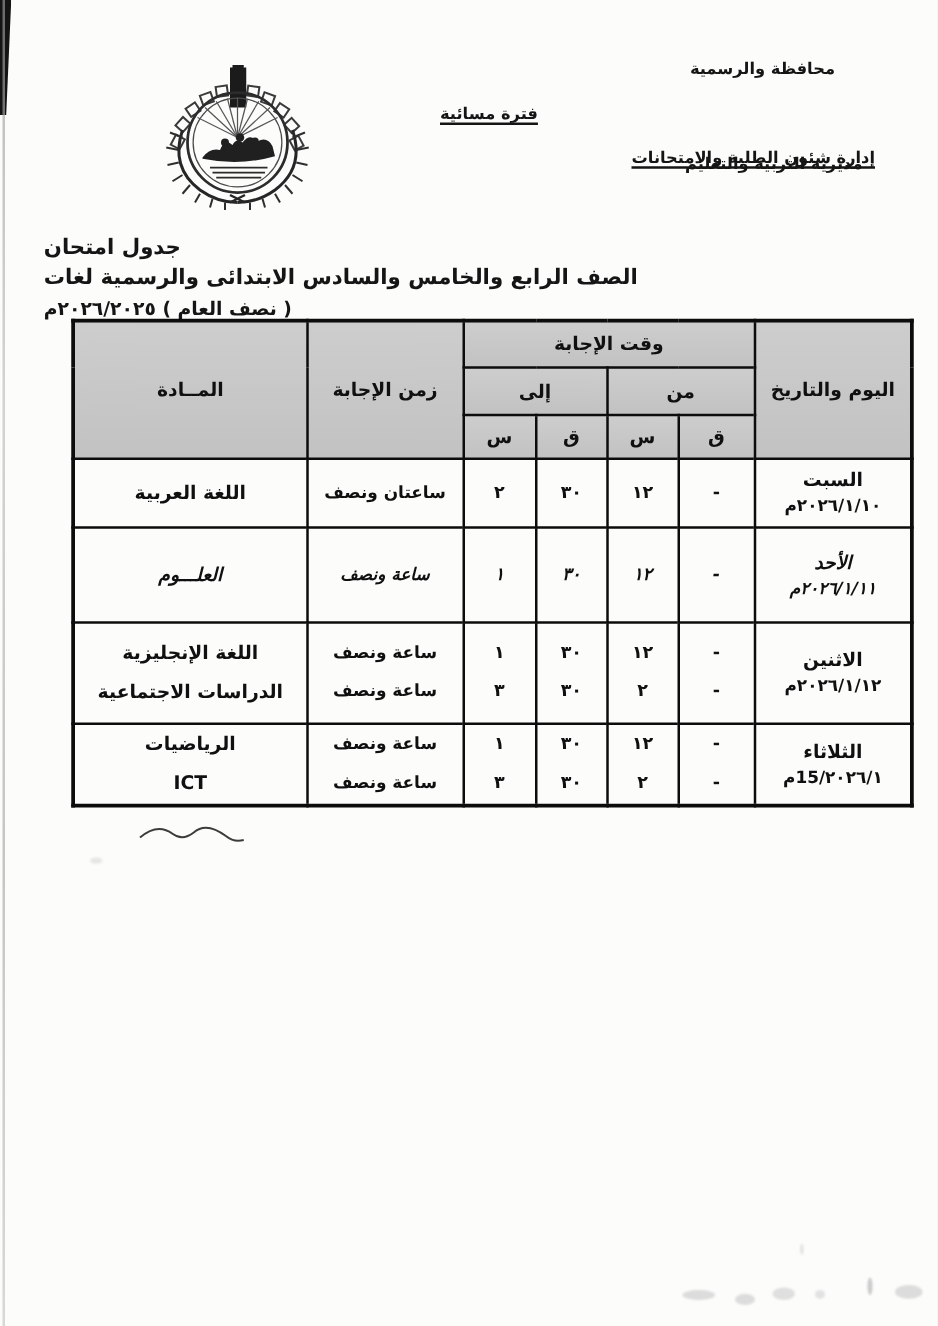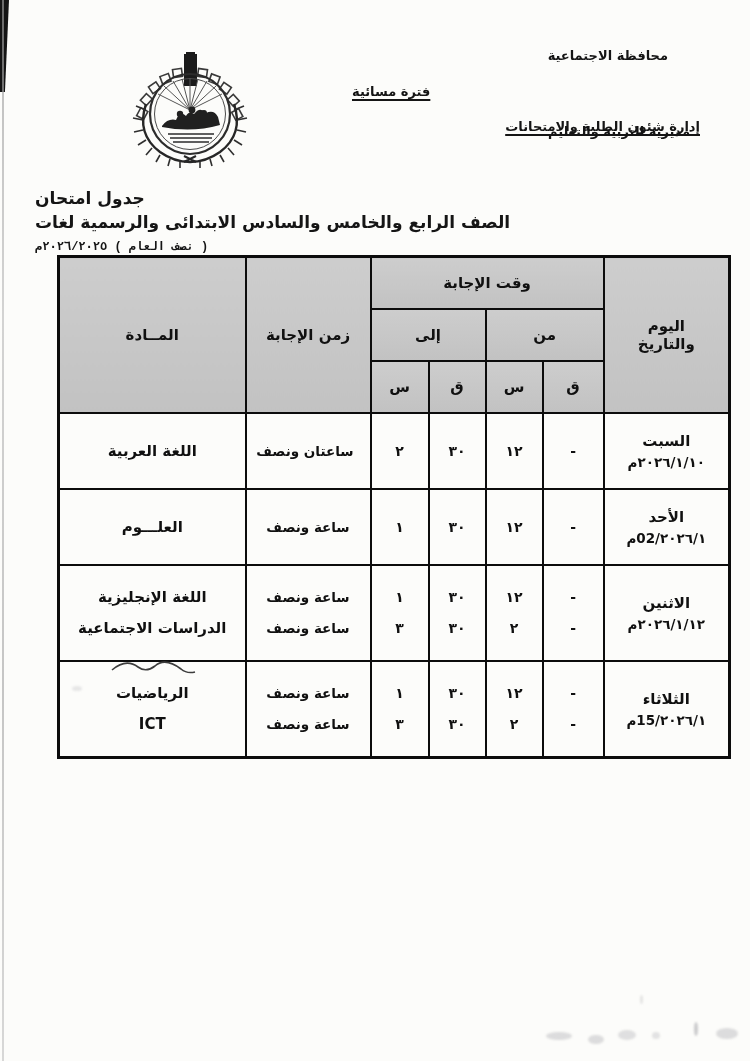--- a/index.html
+++ b/index.html
@@ -30,40 +30,40 @@
   .hdr-line{position:absolute;font-size:13px;white-space:nowrap;direction:rtl;}
   .hdr1{top:48px;right:82px;}
   .hdr2{top:84px;right:60px;margin-top:40px;}
   .hdr3{top:119px;right:50px;}
   .underline{text-decoration:underline;text-underline-offset:3px;text-decoration-thickness:1.5px;}
   .period{position:absolute;top:84px;left:352px;width:96px;text-align:left;font-size:13px;direction:rtl;}
   
   .title-block{position:absolute;left:35px;top:186px;width:715px;text-align:left;direction:rtl;}
   .t1{font-size:17px;line-height:24px;}
   .t2{font-size:17px;line-height:25px;}
-  .t3{font-size:12px;line-height:24px;font-family:Liberation Mono, monospace;}
+  .t3{font-size:15px;line-height:24px;}
   
   table.exam-table{
     position:absolute;left:57px;top:255px;width:671px;
     border-collapse:collapse;table-layout:fixed;direction:rtl;
     font-weight:700;color:#101010;
   }
   table.exam-table th,table.exam-table td{
-    border:2px solid #0c0c0c;text-align:center;vertical-align:middle;padding:16px;
+    border:2px solid #0c0c0c;text-align:center;vertical-align:middle;padding:0;
   }
   table.exam-table{border:3px solid #0c0c0c;}
   thead th{
     background:linear-gradient(#cdcdcd,#c2c2c2);
     font-size:15px;
   }
   thead tr.h1{height:37px;}
   thead tr.h2{height:38px;}
   thead tr.h3{height:35px;}
   tbody tr:nth-child(1){height:55px;}
-  tbody tr:nth-child(2){height:76px;}
+  tbody tr:nth-child(2){height:76px;font-style:italic;}
   tbody tr:nth-child(3){height:81px;}
   tbody tr:nth-child(4){height:66px;}
   td .day{font-size:15px;line-height:22px;}
   td .date{font-size:13.5px;line-height:20px;}
   td .num{font-size:14px;line-height:30px;}
   td .dur{font-size:13.5px;line-height:30px;white-space:nowrap;}
   td .subj{font-size:15px;line-height:30px;white-space:nowrap;}
   td.stack2 div{line-height:31px;}
 </style>
 </head>
@@ -137,21 +137,21 @@
           <line x1="106" y1="88" x2="114" y2="93"></line>
         <line x1="100" y1="96" x2="106" y2="103"></line>
           <line x1="92" y1="103" x2="96" y2="110"></line>
         <line x1="82" y1="107" x2="84" y2="114"></line>
           <line x1="72" y1="110" x2="72" y2="116"></line>
       </g>
       <path d="M56 110 l12 -6 M56 104 l12 6" stroke="#262626" stroke-width="2" fill="none"></path>
     </svg>
   </div>
 
-  <div class="hdr-line hdr1">محافظة الاجتماعية</div>
+  <div class="hdr-line hdr1">محافظة والرسمية</div>
   <div class="hdr-line hdr2">مديرية التربية والتعليم</div>
   <div class="hdr-line hdr3 underline">إدارة شئون الطلبة والامتحانات</div>
 
   <div class="period underline">فترة مسائية</div>
 
   <div class="title-block">
     <div class="t1">جدول امتحان</div>
     <div class="t2">الصف الرابع والخامس والسادس الابتدائى والرسمية لغات</div>
     <div class="t3">( نصف العام ) ٢٠٢٦/٢٠٢٥م</div>
   </div>
@@ -205,21 +205,21 @@
           <td>
             <div class="dur">ساعتان ونصف</div>
           </td>
           <td>
             <div class="subj">اللغة العربية</div>
           </td>
         </tr>
         <tr>
           <td>
             <div class="day">الأحد</div>
-            <div class="date">٢٠٢٦/١/02م</div>
+            <div class="date">٢٠٢٦/١/١١م</div>
           </td>
           <td>
             <div class="num">-</div>
           </td>
           <td>
             <div class="num">١٢</div>
           </td>
           <td>
             <div class="num">٣٠</div>
           </td>

